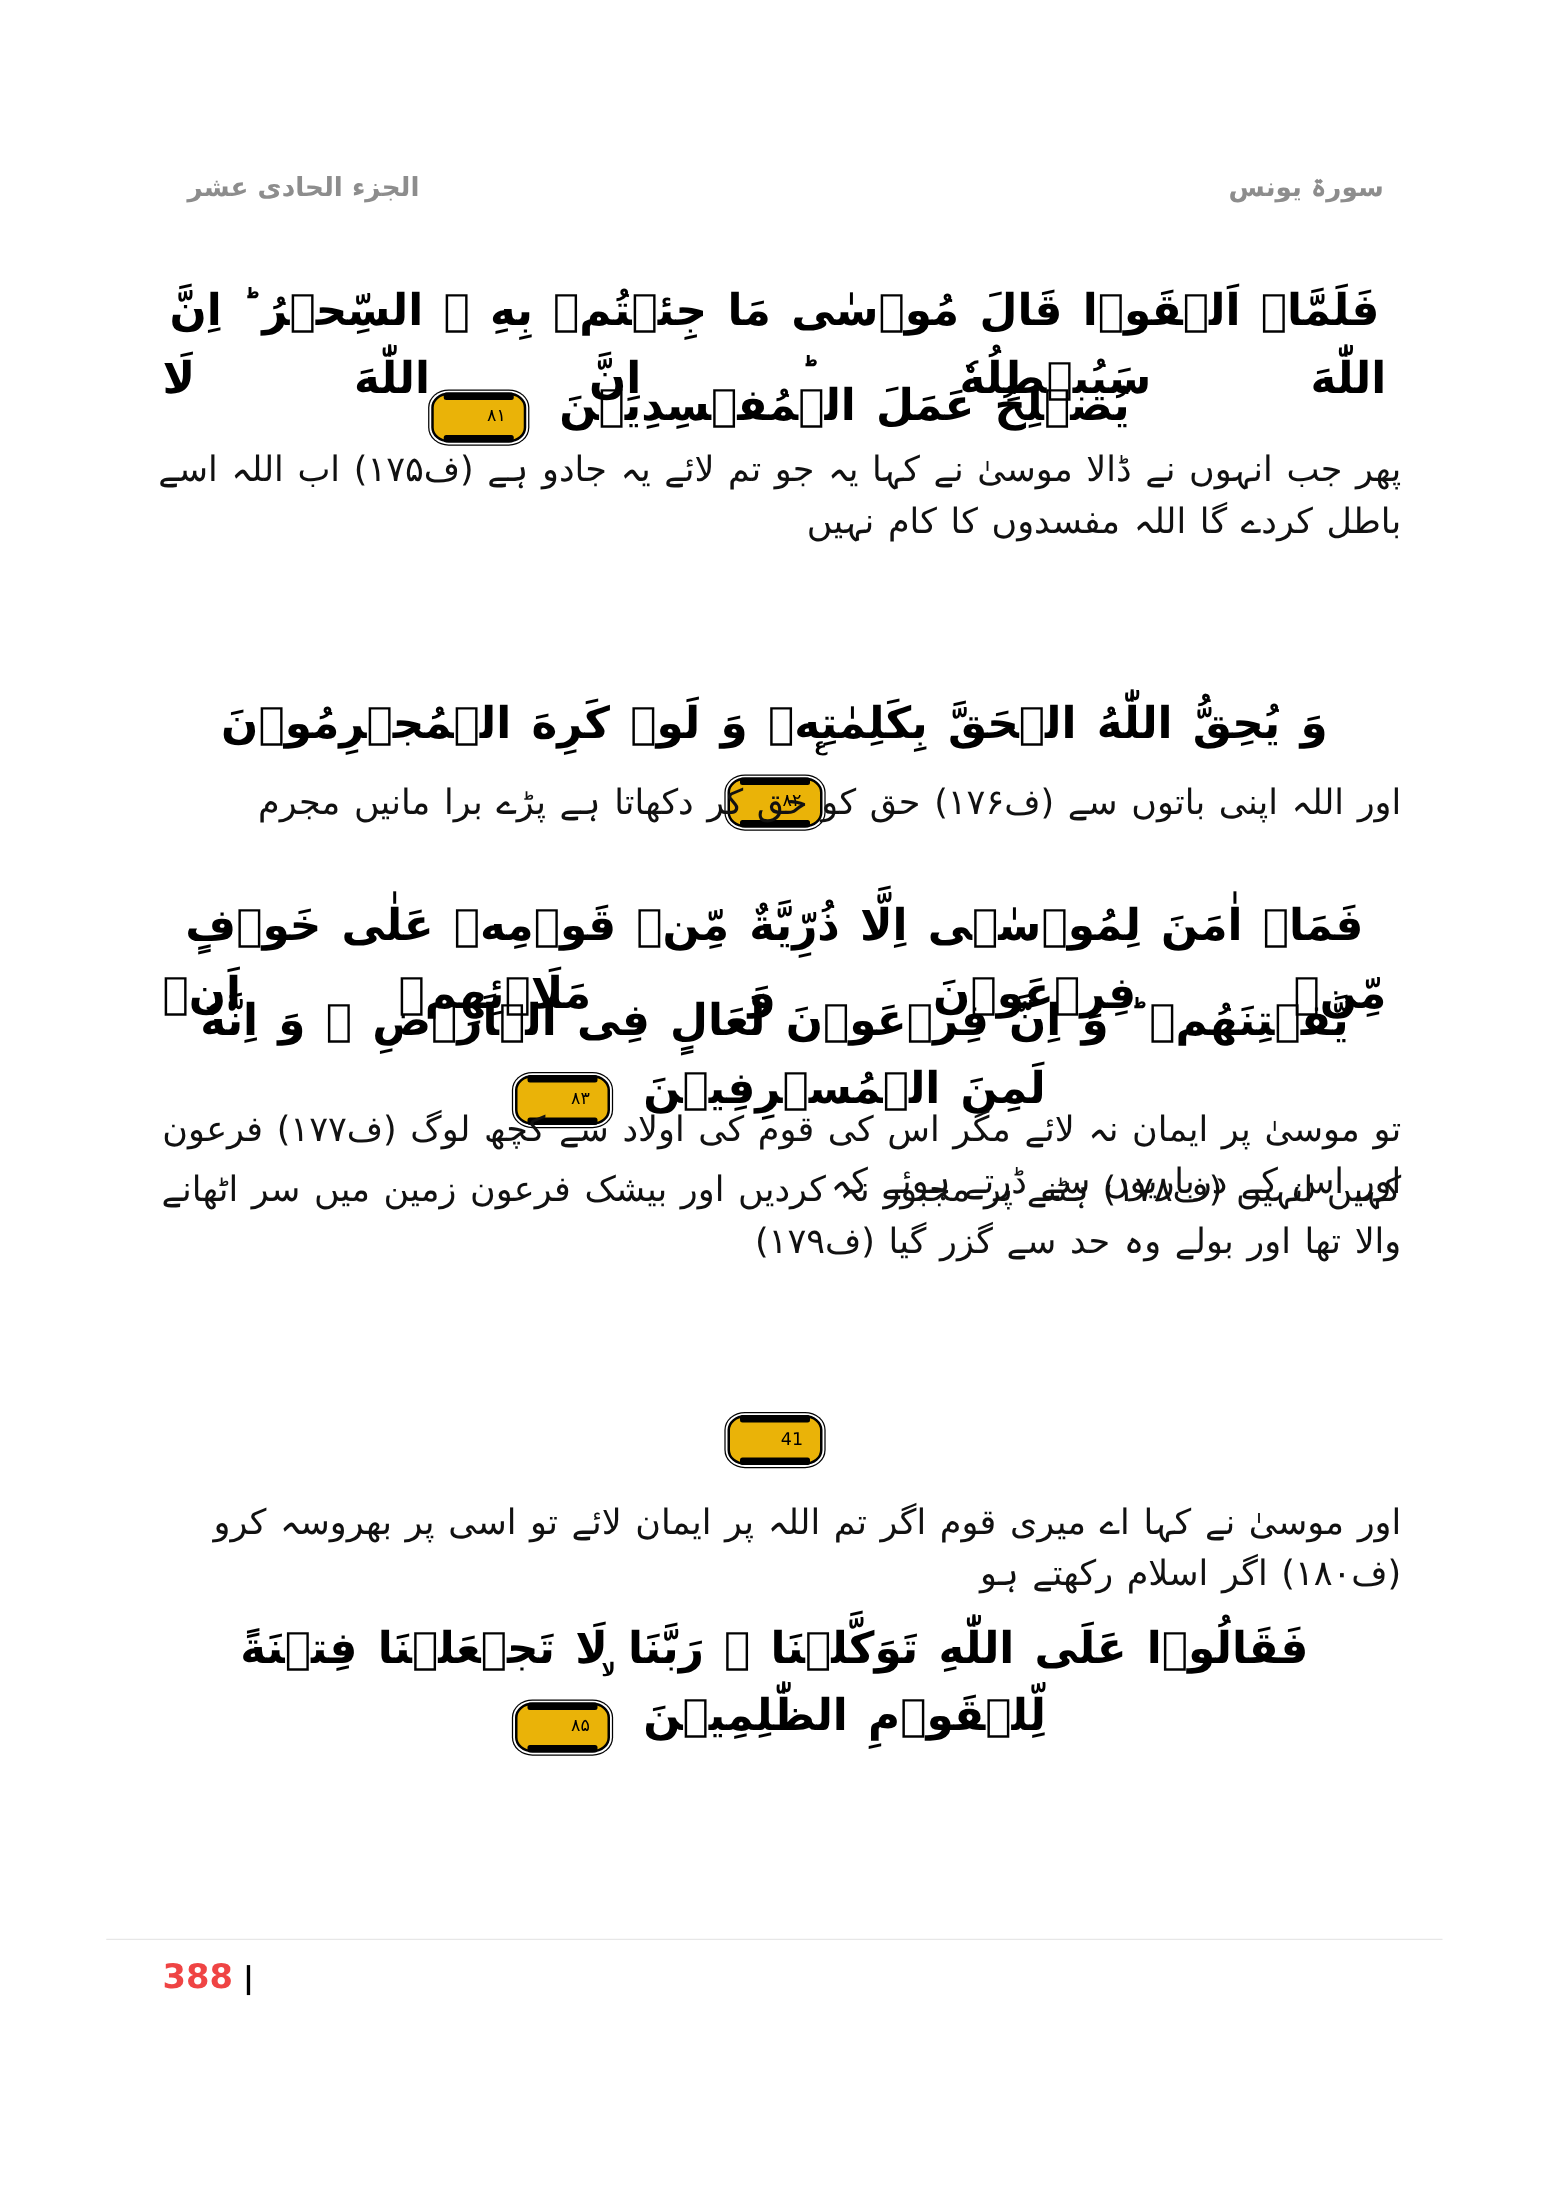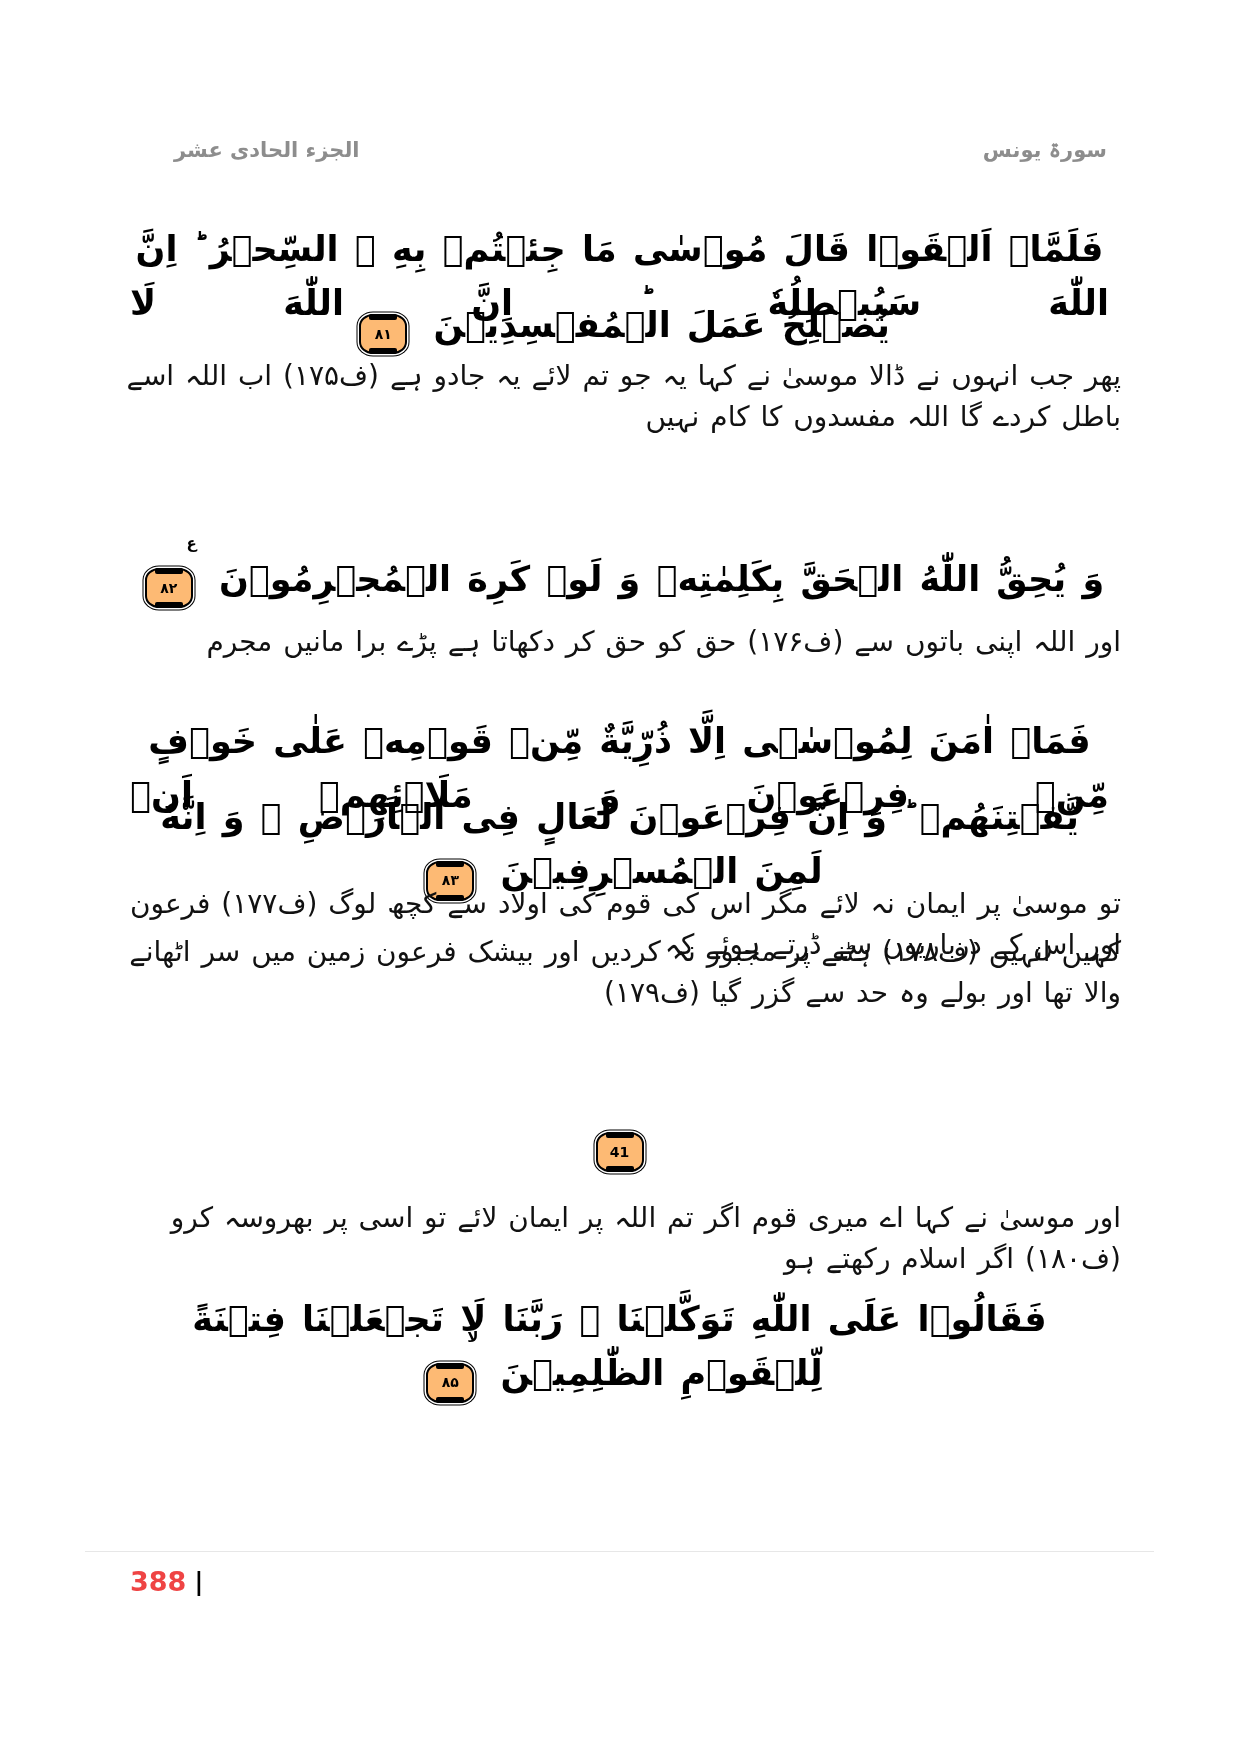--- a/index.html
+++ b/index.html
@@ -8,21 +8,21 @@
     font-family:"DejaVu Sans",sans-serif;color:#000;
     overflow:hidden;
   }
   .page{position:absolute;inset:0;}
 
   
   .hdr{
     position:absolute;top:138px;color:#8d8d8d;font-size:21px;font-weight:bold;
     letter-spacing:1px;filter:blur(.4px);white-space:nowrap;
   }
-  .hdr-juz{left:150px;margin-left:24px;}
+  .hdr-juz{left:150px;}
   .hdr-surah{right:132px;}
 
   
   .arabic{
     position:absolute;right:130px;left:130px;direction:rtl;
     font-size:35px;font-weight:bold;line-height:1.55;text-align:center;
     word-spacing:4px;
   }
   .arabic.stretch{text-align:center;text-align-last:justify;margin-top:14px;}
 
@@ -31,22 +31,23 @@
     position:absolute;right:118px;left:118px;direction:rtl;
     font-size:28px;line-height:1.45;text-align:right;color:#111;
     word-spacing:2px;
   }
 
   
   .med-wrap{display:inline-block;position:relative;vertical-align:middle;margin:0 10px;}
   .medallion{
     display:inline-flex;align-items:center;justify-content:center;
     width:44px;height:36px;border:2px solid #000;border-radius:14px/12px;
-    font-size:14px;font-weight:bold;position:relative;background:#fdba74;
+    font-size:14px;font-weight:normal;position:relative;background:#eab308;
     box-shadow:0 0 0 1.5px #fff,0 0 0 2.5px #000;
+    padding-left:28px;
   }
   .medallion::before,.medallion::after{
     content:"";position:absolute;left:8px;right:8px;height:6px;background:#000;border-radius:2px;
   }
   .medallion::before{top:-2px;}
   .medallion::after{bottom:-2px;}
   .med-mark{
     position:absolute;top:-22px;right:-4px;font-size:15px;font-weight:bold;color:#000;
   }
   .med-alone{position:absolute;left:0;right:0;text-align:center;}

